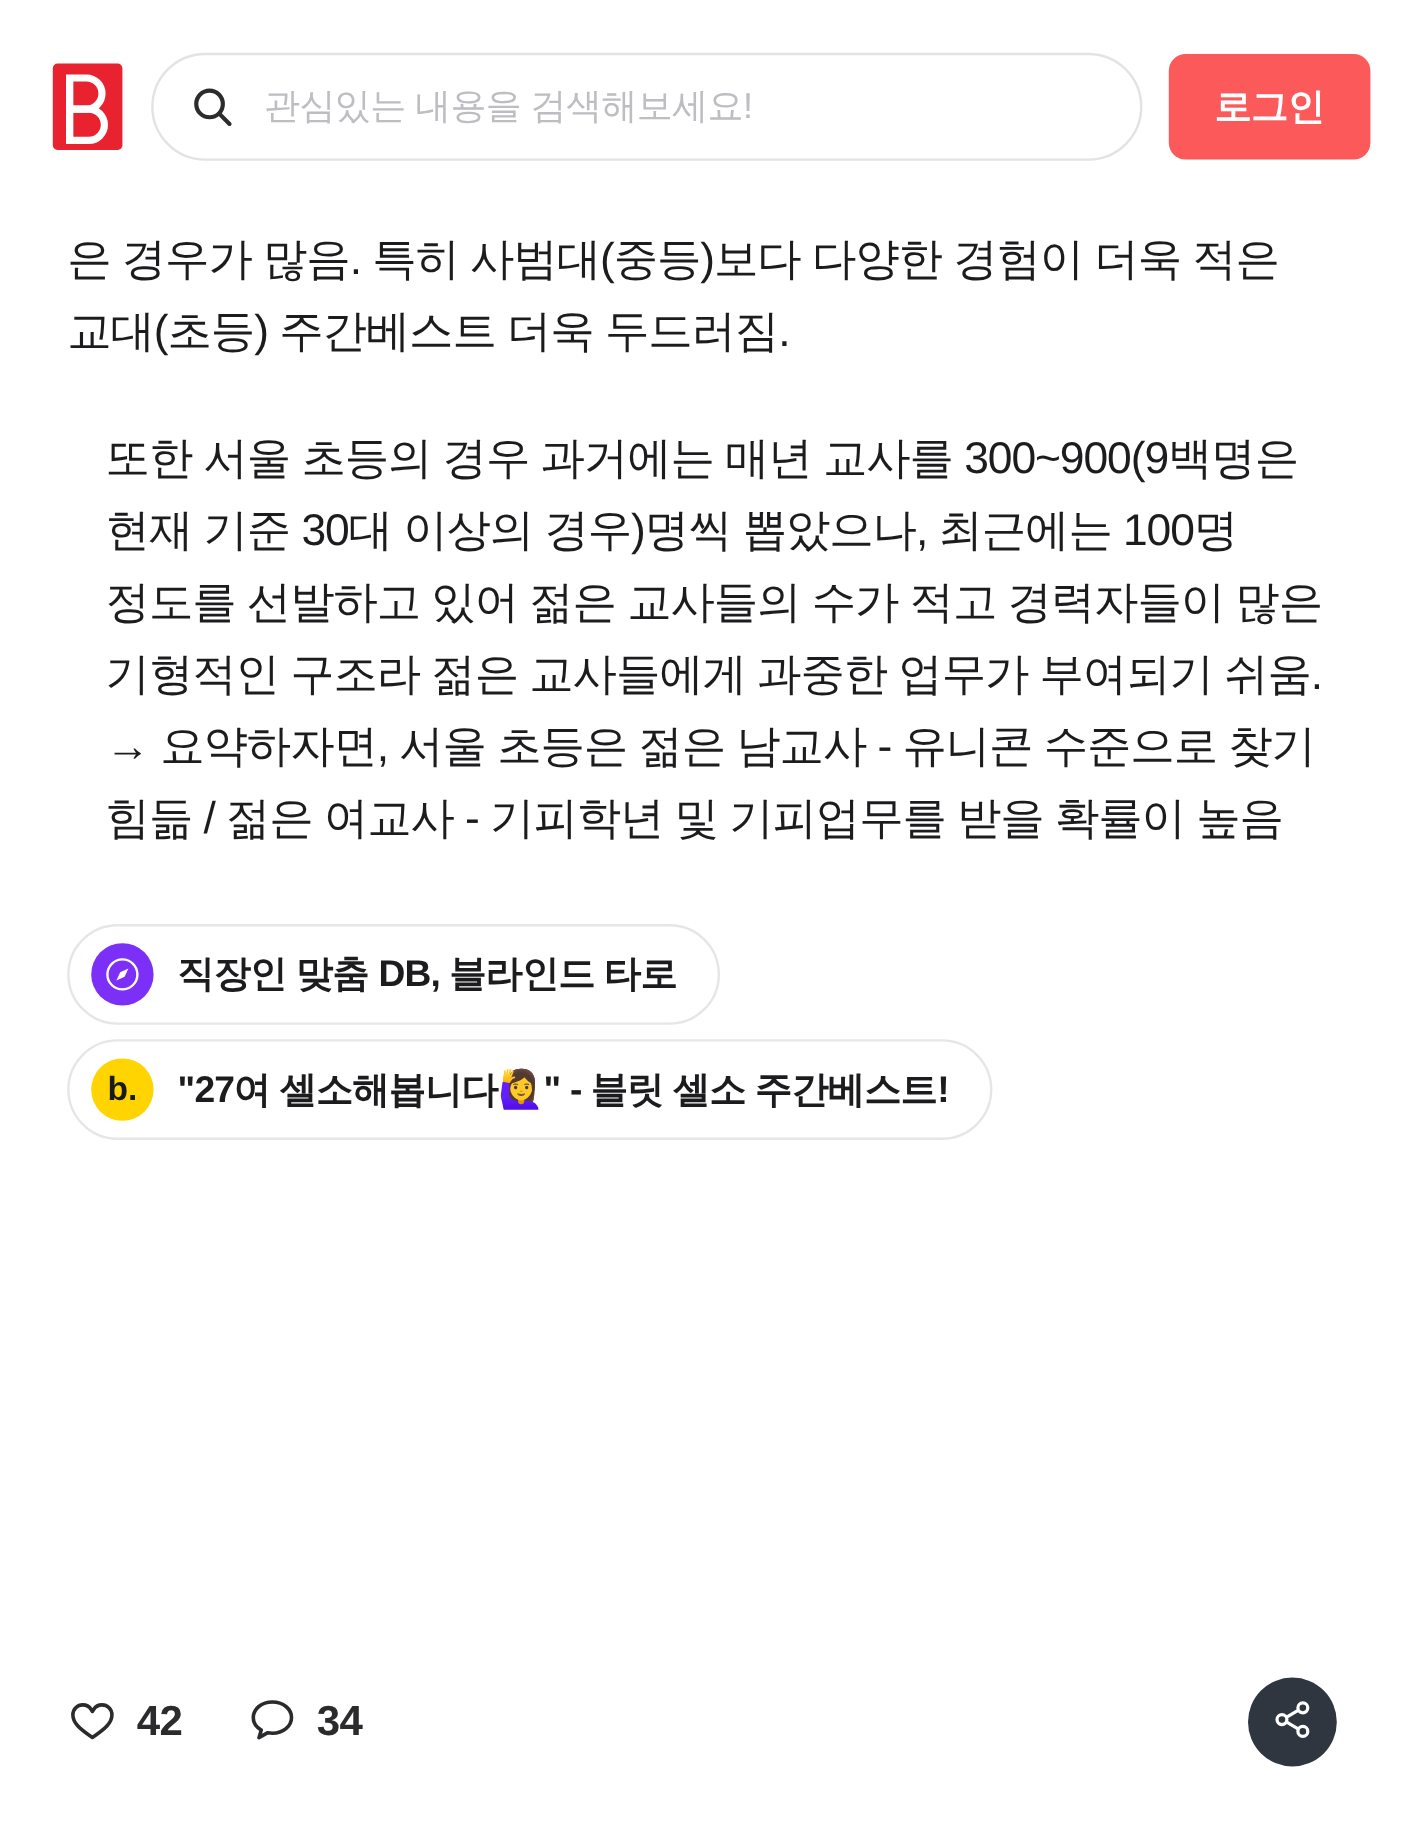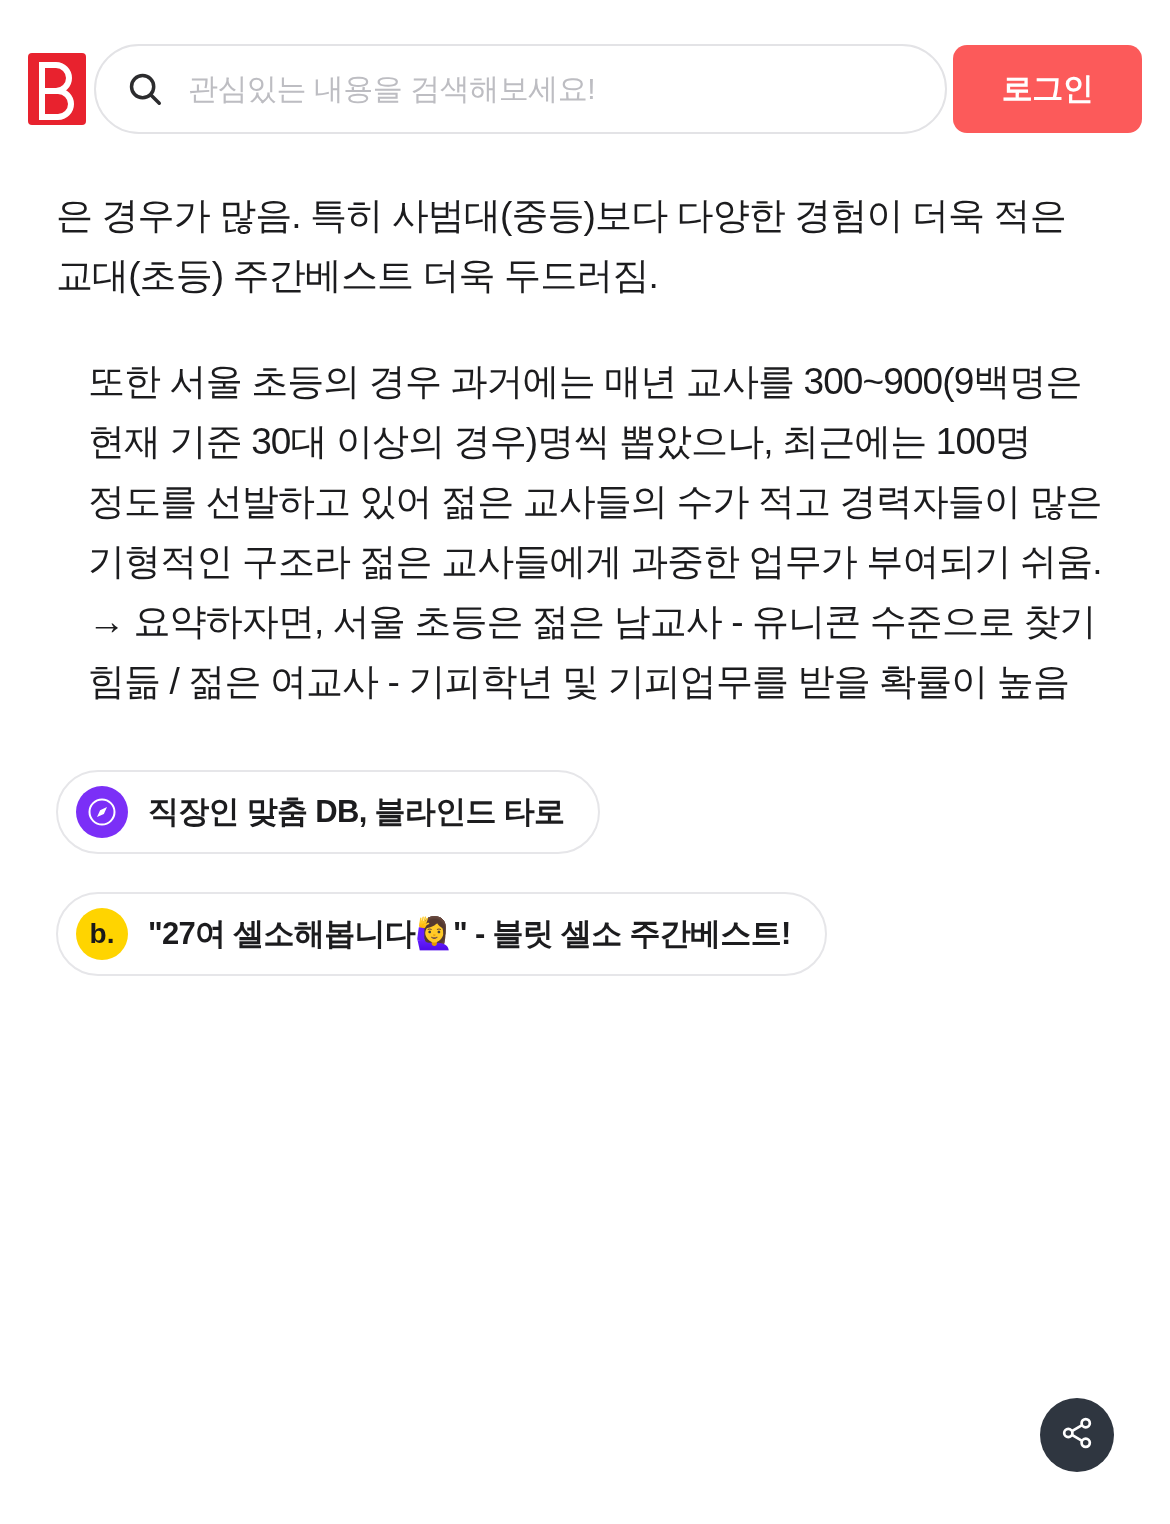--- a/index.html
+++ b/index.html
@@ -15,22 +15,22 @@
     color: #1a1a1a;
     position: relative;
     overflow: hidden;
   }
 
   
   .header {
     height: 178px;
     display: flex;
     align-items: center;
-    padding: 0 28px 0 26px;
-    gap: 6px;
+    padding: 0 28px 0 42px;
+    gap: 22px;
     background: #ffffff;
   }
   .logo {
     width: 62px;
     height: 76px;
     flex: 0 0 auto;
     display: flex;
     align-items: center;
     justify-content: center;
   }
@@ -58,21 +58,21 @@
     color: #2c2c2e;
     background: transparent;
     width: 100%;
     letter-spacing: -0.5px;
   }
   .search-input::placeholder {
     color: #bdbdc2;
   }
   .login-button {
     flex: 0 0 auto;
-    width: 189px;
+    width: 168px;
     height: 88px;
     background: #fc5a5a;
     color: #ffffff;
     border: 0;
     border-radius: 14px;
     font-size: 31px;
     font-weight: bold;
     font-family: Liberation Sans, sans-serif;
     letter-spacing: -0.5px;
     cursor: pointer;
@@ -91,21 +91,21 @@
     white-space: pre-wrap;
     word-break: keep-all;
   }
   .para.tight { margin-bottom: 44px; margin-left: 32px; }
 
   
   .promos {
     padding: 14px 56px 0 56px;
     display: flex;
     flex-direction: column;
-    gap: 38px;
+    gap: 12px;
     align-items: flex-start;
   }
   .promo {
     display: inline-flex;
     align-items: center;
     gap: 20px;
     border: 2px solid #e6e6e9;
     border-radius: 46px;
     padding: 14px 34px 14px 18px;
     background: #ffffff;
@@ -218,20 +218,41 @@
   </div>
 
   <div class="promo">
     <span class="promo-badge yellow">b.</span>
     <span class="promo-label">"27여 셀소해봅니다🙋‍♀️" - 블릿 셀소 주간베스트!</span>
   </div>
 
 </div>
 
 <div class="actions">
+  <div class="action-group">
+
+    <div class="action">
+      <span>
+        <svg width="42" height="42" viewBox="0 0 24 24" aria-hidden="true">
+          <path d="M12 20.5 C6 16.5 2.7 13.6 2.7 9.8 C2.7 7.1 4.8 5 7.4 5 C9.1 5 10.6 5.9 11.4 7.2 L12 8.1 L12.6 7.2 C13.4 5.9 14.9 5 16.6 5 C19.2 5 21.3 7.1 21.3 9.8 C21.3 13.6 18 16.5 12 20.5 Z" fill="none" stroke="#2b2b2e" stroke-width="1.7" stroke-linejoin="round"></path>
+        </svg>
+      </span>
+      <span class="action-count">42</span>
+    </div>
+
+    <div class="action">
+      <span>
+        <svg width="42" height="42" viewBox="0 0 24 24" aria-hidden="true">
+          <path d="M12 3.6 C6.9 3.6 2.9 6.9 2.9 11 C2.9 13.5 4.4 15.7 6.7 17 L5.6 20.6 L9.6 18.3 C10.4 18.4 11.2 18.5 12 18.5 C17.1 18.5 21.1 15.2 21.1 11 C21.1 6.9 17.1 3.6 12 3.6 Z" fill="none" stroke="#2b2b2e" stroke-width="1.7" stroke-linejoin="round"></path>
+        </svg>
+      </span>
+      <span class="action-count">34</span>
+    </div>
+
+  </div>
 
   <div class="share-button">
     <span>
       <svg width="38" height="38" viewBox="0 0 24 24" aria-hidden="true">
         <circle cx="17.5" cy="5.8" r="2.6" fill="none" stroke="#ffffff" stroke-width="1.7"></circle>
         <circle cx="6.5" cy="12" r="2.6" fill="none" stroke="#ffffff" stroke-width="1.7"></circle>
         <circle cx="17.5" cy="18.2" r="2.6" fill="none" stroke="#ffffff" stroke-width="1.7"></circle>
         <line x1="8.8" y1="10.8" x2="15.2" y2="7.0" stroke="#ffffff" stroke-width="1.7"></line>
         <line x1="8.8" y1="13.2" x2="15.2" y2="17.0" stroke="#ffffff" stroke-width="1.7"></line>
       </svg>

